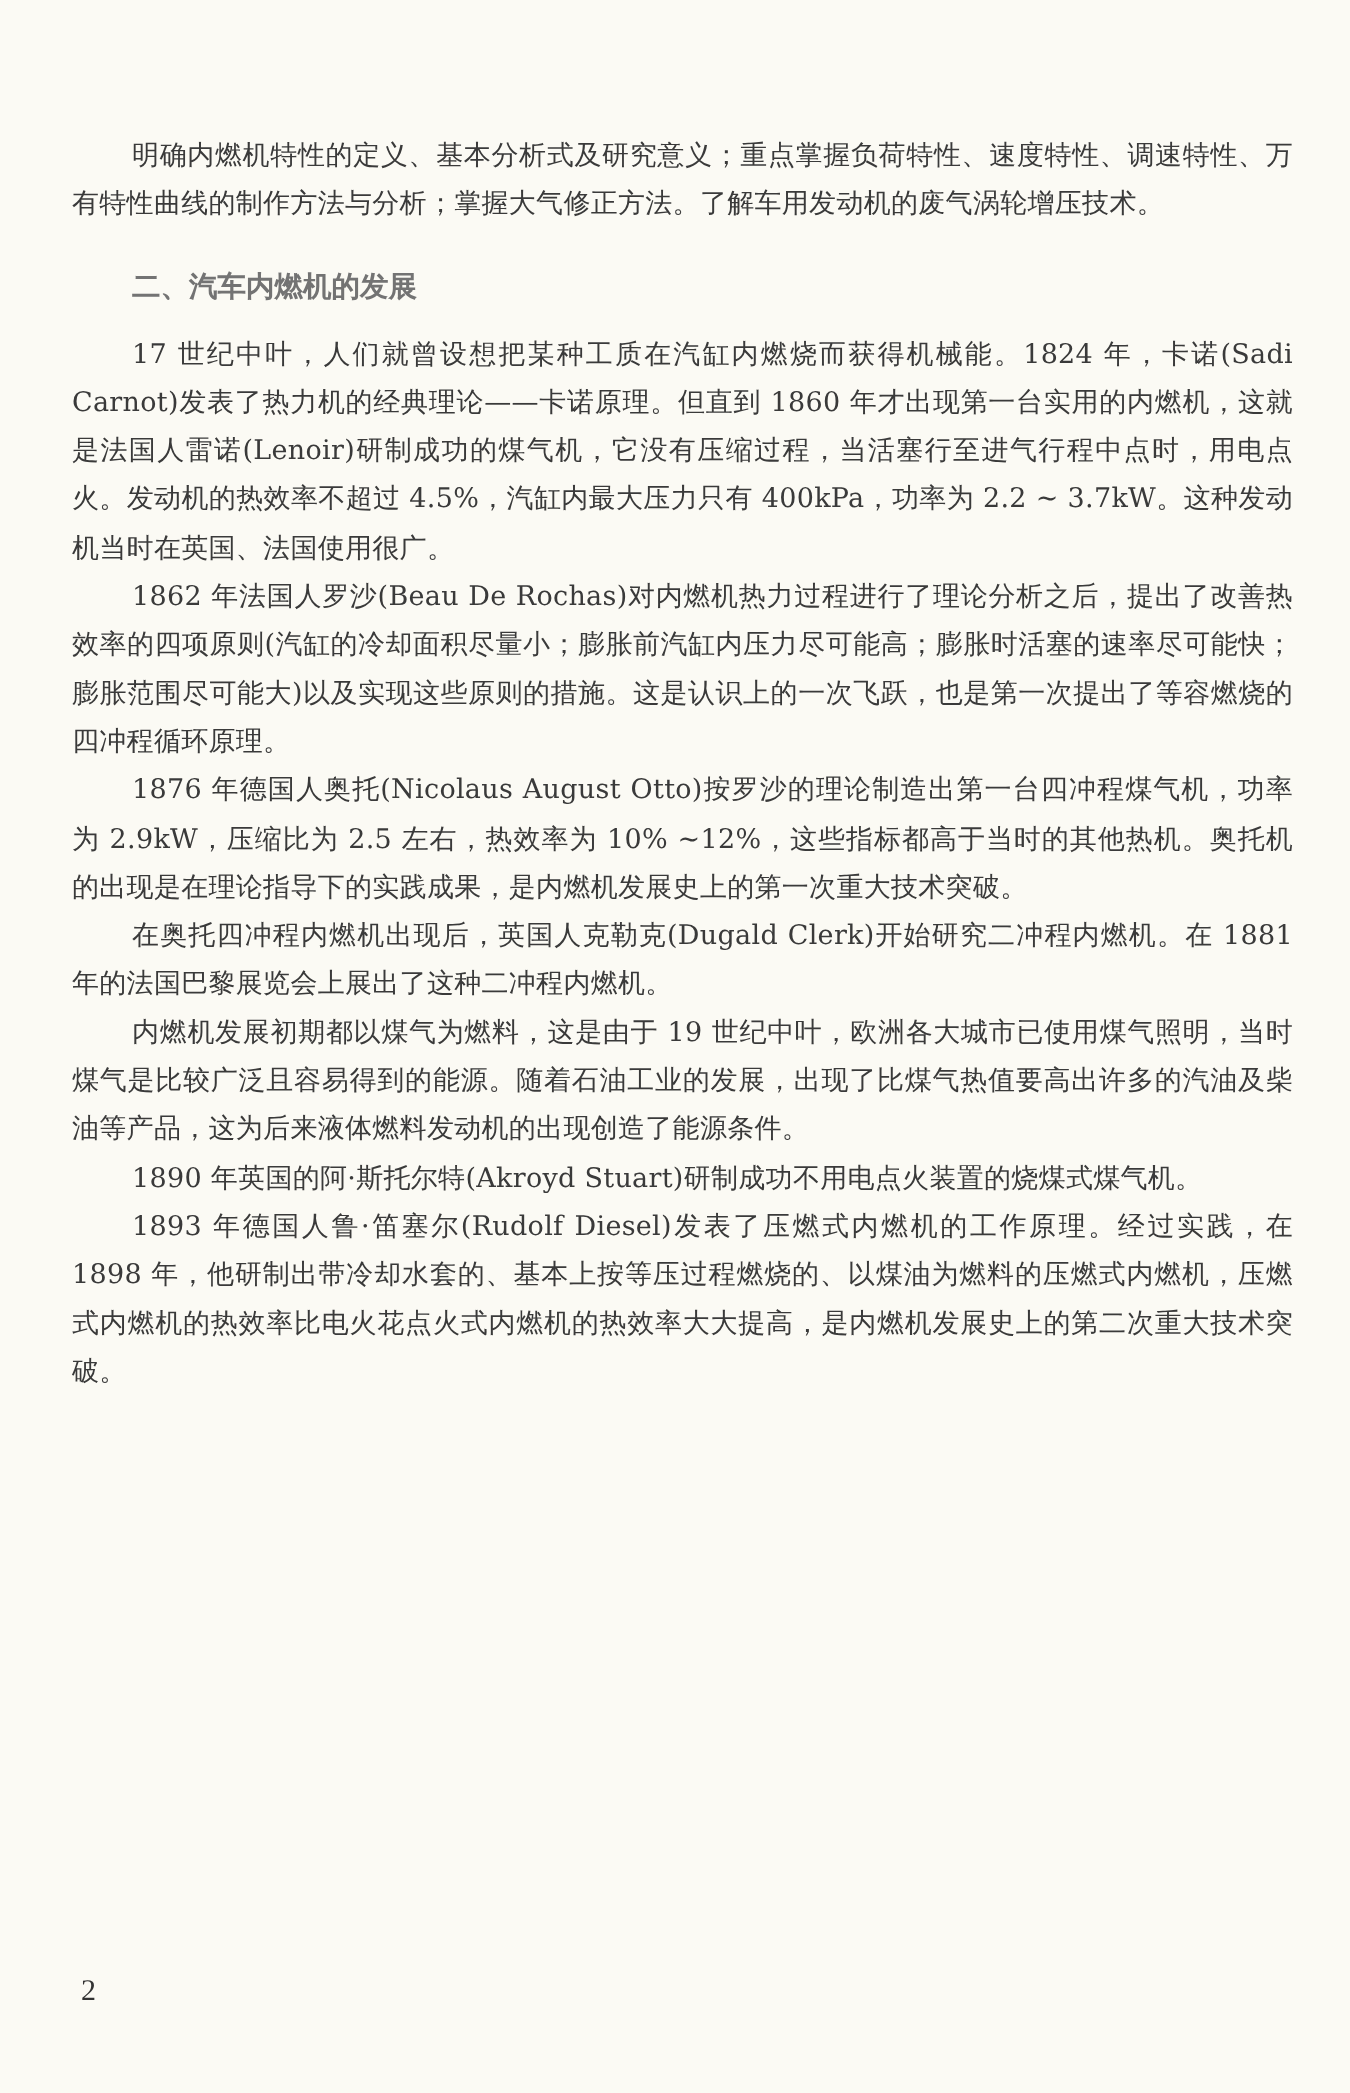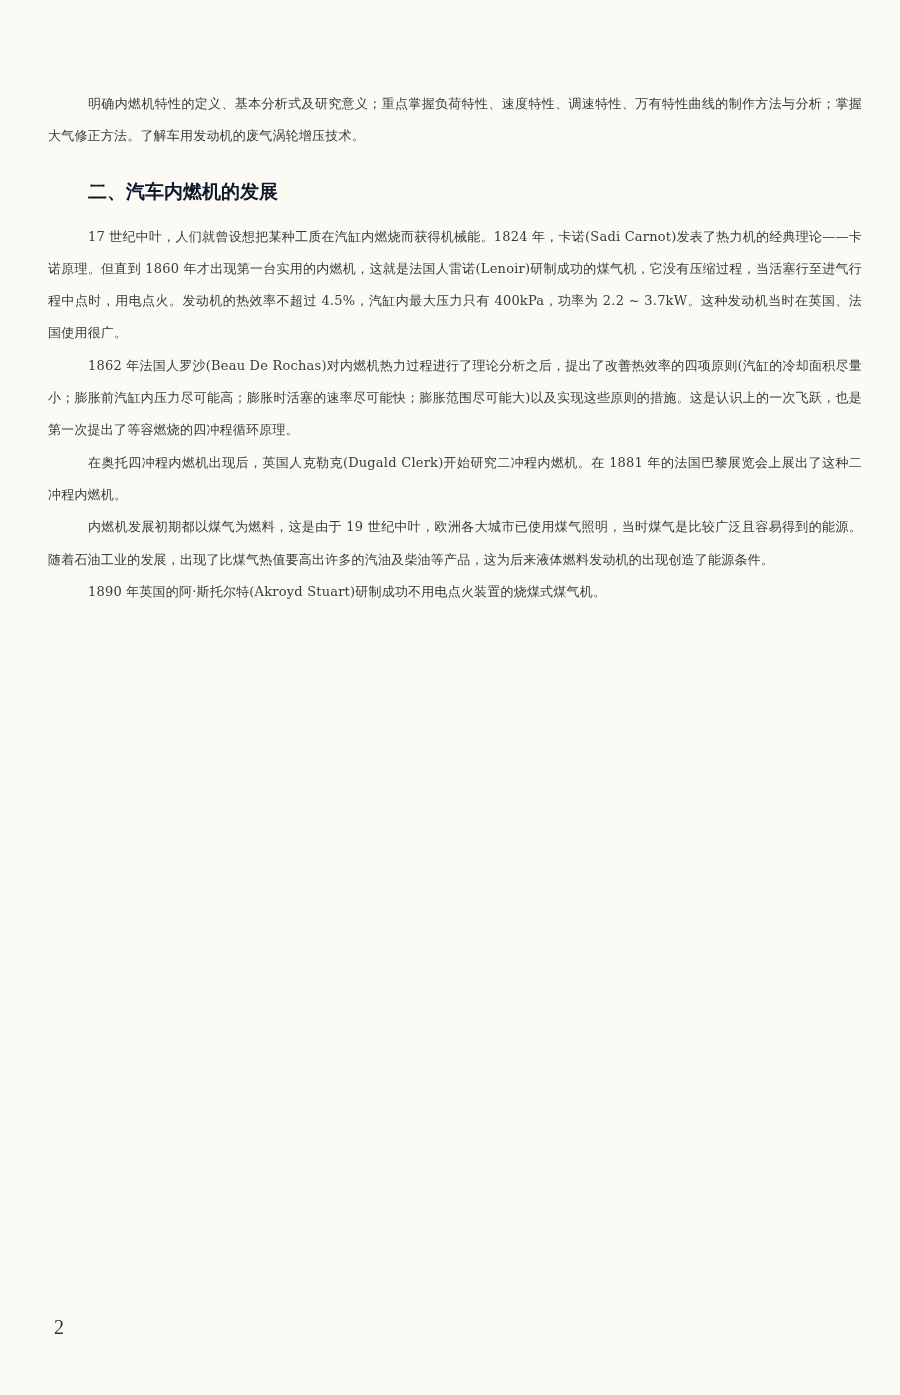--- a/index.html
+++ b/index.html
@@ -15,36 +15,36 @@
     font-family: "DejaVu Serif", "Liberation Serif", serif;
     color: #3a3a3a;
   }
   .page {
     position: absolute;
     left: 48px;
     top: 88px;
     width: 814px;
   }
   .para {
-    font-size: 13px;
+    font-size: 18px;
     line-height: 32.3px;
     text-indent: 40px;
     text-align: justify;
     text-justify: inter-character;
     margin: 0;
     letter-spacing: 0.2px;
   }
   .section-heading {
     font-family: "DejaVu Sans", "Liberation Sans", sans-serif;
     font-weight: bold;
     font-size: 19px;
     line-height: 32px;
     margin: 22px 0 14px 0;
     padding-left: 40px;
-    color: #0f172a;
+    color: #737373;
   }
   .page-number {
     position: absolute;
     left: 54px;
     top: 1316px;
     font-size: 20px;
     font-family: "Liberation Serif", "DejaVu Serif", serif;
     color: #333;
   }
   .bleed {
@@ -59,18 +59,20 @@
 
 <div class="bleed" style="left:760px;top:400px;font-size:40px;">&nbsp;</div>
 
 <div class="page">
   <p class="para">明确内燃机特性的定义、基本分析式及研究意义；重点掌握负荷特性、速度特性、调速特性、万有特性曲线的制作方法与分析；掌握大气修正方法。了解车用发动机的废气涡轮增压技术。</p>
 
   <div class="section-heading">二、汽车内燃机的发展</div>
 
   <p class="para">17 世纪中叶，人们就曾设想把某种工质在汽缸内燃烧而获得机械能。1824 年，卡诺(Sadi Carnot)发表了热力机的经典理论——卡诺原理。但直到 1860 年才出现第一台实用的内燃机，这就是法国人雷诺(Lenoir)研制成功的煤气机，它没有压缩过程，当活塞行至进气行程中点时，用电点火。发动机的热效率不超过 4.5%，汽缸内最大压力只有 400kPa，功率为 2.2 ~ 3.7kW。这种发动机当时在英国、法国使用很广。</p>
   <p class="para">1862 年法国人罗沙(Beau De Rochas)对内燃机热力过程进行了理论分析之后，提出了改善热效率的四项原则(汽缸的冷却面积尽量小；膨胀前汽缸内压力尽可能高；膨胀时活塞的速率尽可能快；膨胀范围尽可能大)以及实现这些原则的措施。这是认识上的一次飞跃，也是第一次提出了等容燃烧的四冲程循环原理。</p>
+  <p class="para">1876 年德国人奥托(Nicolaus August Otto)按罗沙的理论制造出第一台四冲程煤气机，功率为 2.9kW，压缩比为 2.5 左右，热效率为 10% ~12%，这些指标都高于当时的其他热机。奥托机的出现是在理论指导下的实践成果，是内燃机发展史上的第一次重大技术突破。</p>
   <p class="para">在奥托四冲程内燃机出现后，英国人克勒克(Dugald Clerk)开始研究二冲程内燃机。在 1881 年的法国巴黎展览会上展出了这种二冲程内燃机。</p>
   <p class="para">内燃机发展初期都以煤气为燃料，这是由于 19 世纪中叶，欧洲各大城市已使用煤气照明，当时煤气是比较广泛且容易得到的能源。随着石油工业的发展，出现了比煤气热值要高出许多的汽油及柴油等产品，这为后来液体燃料发动机的出现创造了能源条件。</p>
   <p class="para">1890 年英国的阿·斯托尔特(Akroyd Stuart)研制成功不用电点火装置的烧煤式煤气机。</p>
+  <p class="para">1893 年德国人鲁·笛塞尔(Rudolf Diesel)发表了压燃式内燃机的工作原理。经过实践，在 1898 年，他研制出带冷却水套的、基本上按等压过程燃烧的、以煤油为燃料的压燃式内燃机，压燃式内燃机的热效率比电火花点火式内燃机的热效率大大提高，是内燃机发展史上的第二次重大技术突破。</p>
 </div>
 
 <div class="page-number">2</div>
 
 </body></html>

